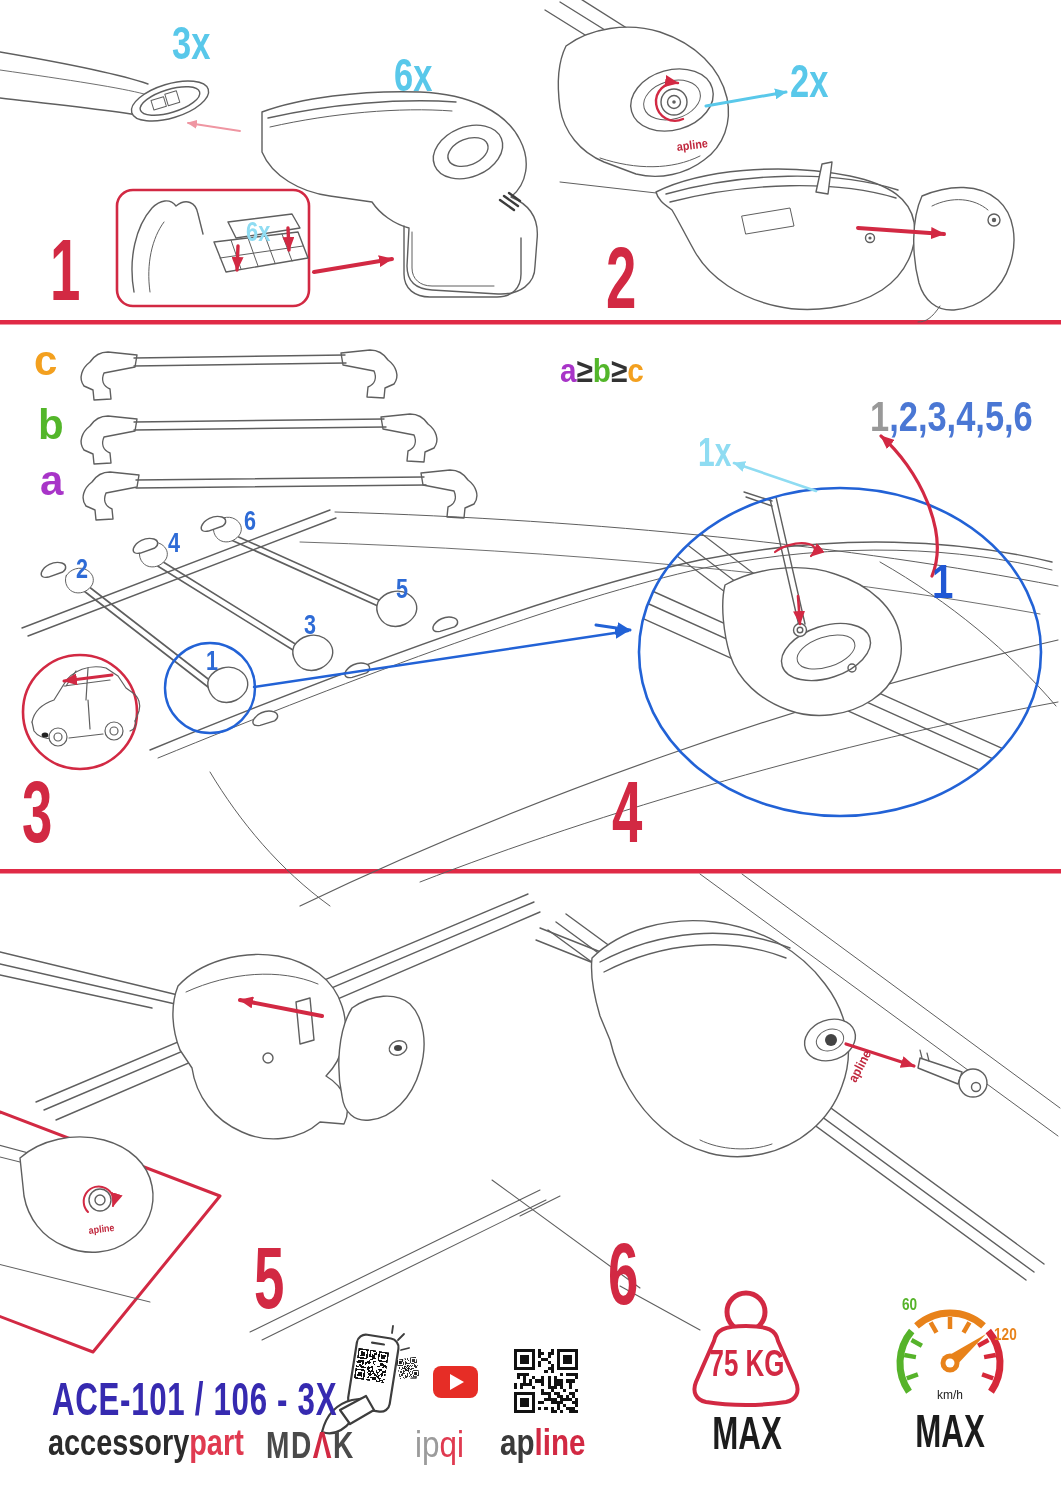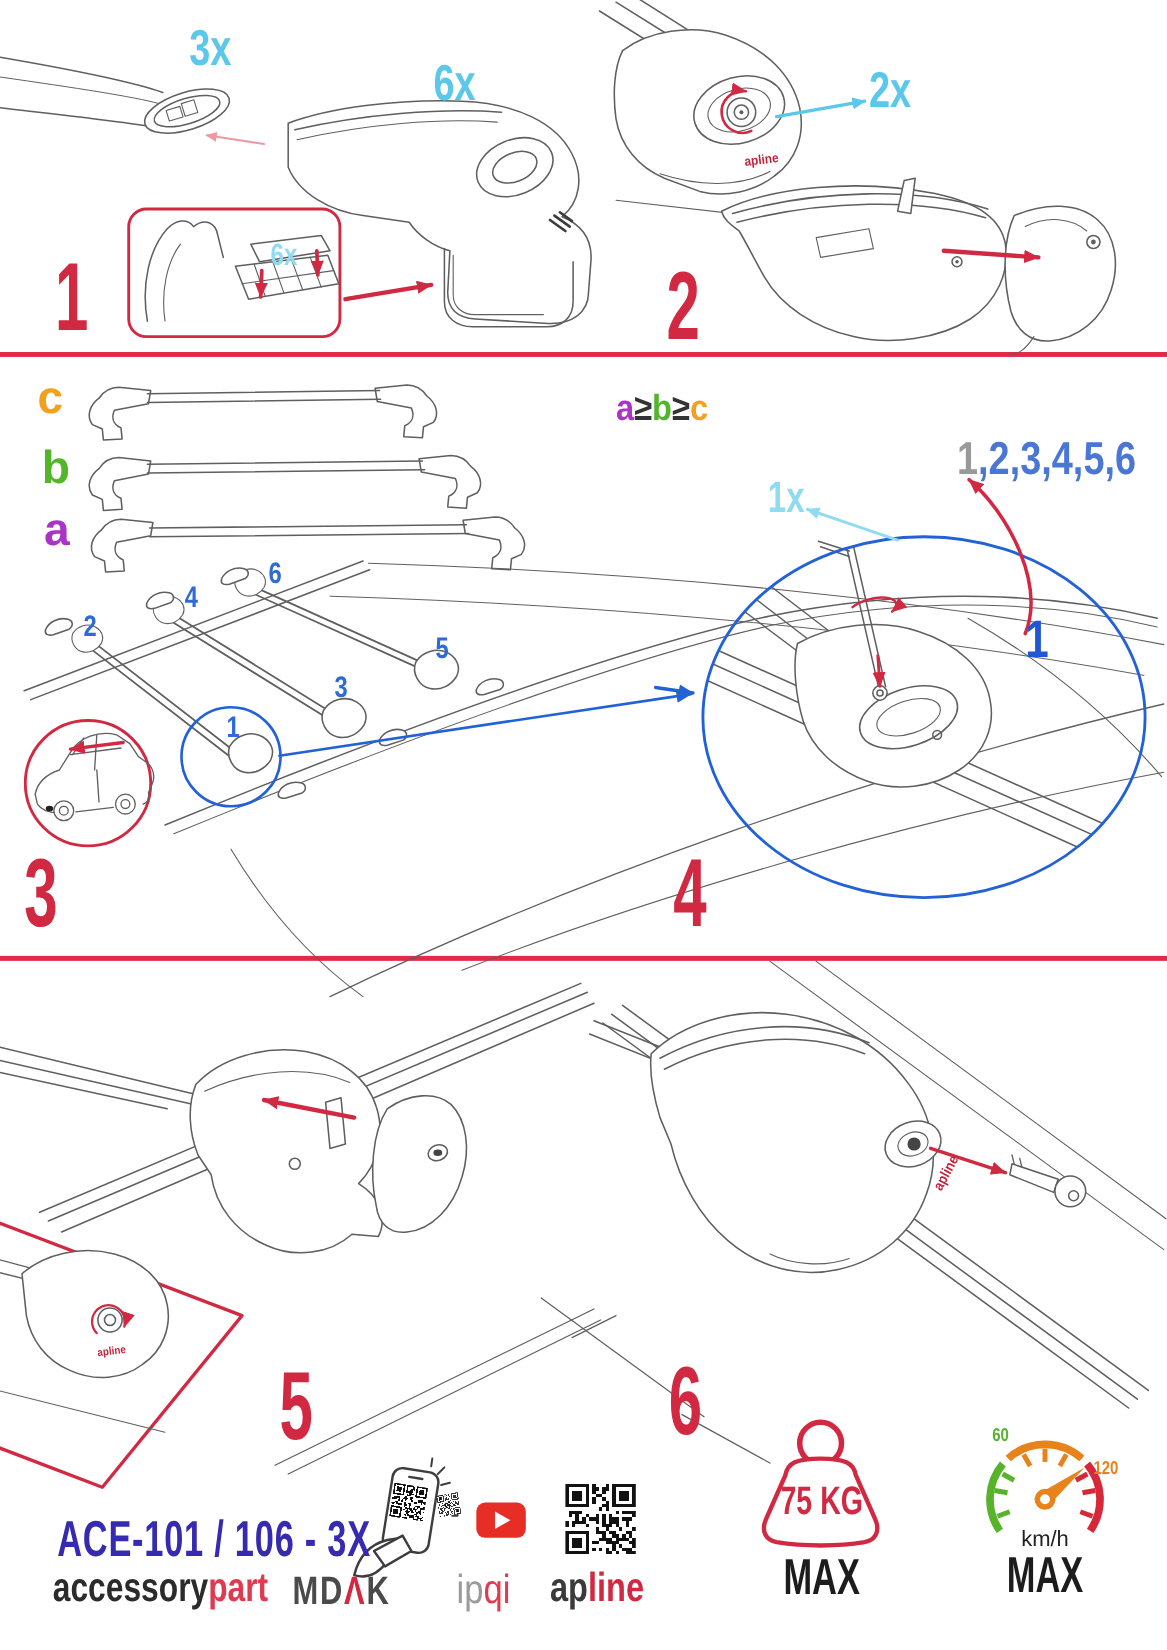--- a/index.html
+++ b/index.html
@@ -316,21 +316,21 @@
 
 <div class="t" style="left:676px;top:141px;font-size:12px;color:#c0273d;transform:rotate(-7deg) scaleX(.9);">apline</div>
 <div class="t" style="left:88px;top:1226px;font-size:10px;color:#c0273d;transform:rotate(-7deg) scaleX(.9);">apline</div>
 <div class="t" style="left:846px;top:1078px;font-size:13px;color:#c0273d;transform:rotate(-62deg) scaleX(.9);">apline</div>
 
 <div class="t ctr" style="left:688px;top:1346px;width:118px;font-size:36px;color:#d22943;transform:scaleX(.72);">75 KG</div>
 <div class="t ctr" style="left:688px;top:1410px;width:118px;font-size:46px;color:#1c1c1c;transform:scaleX(.68);">MAX</div>
 
 <div class="t" style="left:902px;top:1296px;font-size:17px;color:#56b32a;transform:scaleX(.8);">60</div>
 <div class="t" style="left:994px;top:1326px;font-size:17px;color:#e8821a;transform:scaleX(.8);">120</div>
-<div class="t ctr" style="left:912px;top:1389px;width:76px;font-size:20px;color:#222;font-weight:400;">km/h</div>
+<div class="t ctr" style="left:912px;top:1389px;width:76px;font-size:12px;color:#222;font-weight:400;">km/h</div>
 <div class="t ctr" style="left:892px;top:1408px;width:116px;font-size:46px;color:#1c1c1c;transform:scaleX(.68);">MAX</div>
 
 <div class="t" style="left:52px;top:1376px;font-size:46px;color:#362ab0;transform:scaleX(.68);letter-spacing:1px;">ACE-101 / 106 - 3X</div>
 <div class="t" style="left:48px;top:1424px;font-size:37px;transform:scaleX(.78);">
   <span style="color:#2b2b2b;">accessory</span><span style="color:#e03a50;">part</span>
 </div>
 <div class="t" style="left:266px;top:1428px;font-size:36px;transform:scaleX(.78);letter-spacing:2px;">
   <span style="color:#4a4a4a;">MD</span><span style="color:#d22943;">Λ</span><span style="color:#4a4a4a;">K</span>
 </div>
 <div class="t" style="left:415px;top:1426px;font-size:37px;font-weight:400;transform:scaleX(.85);">

